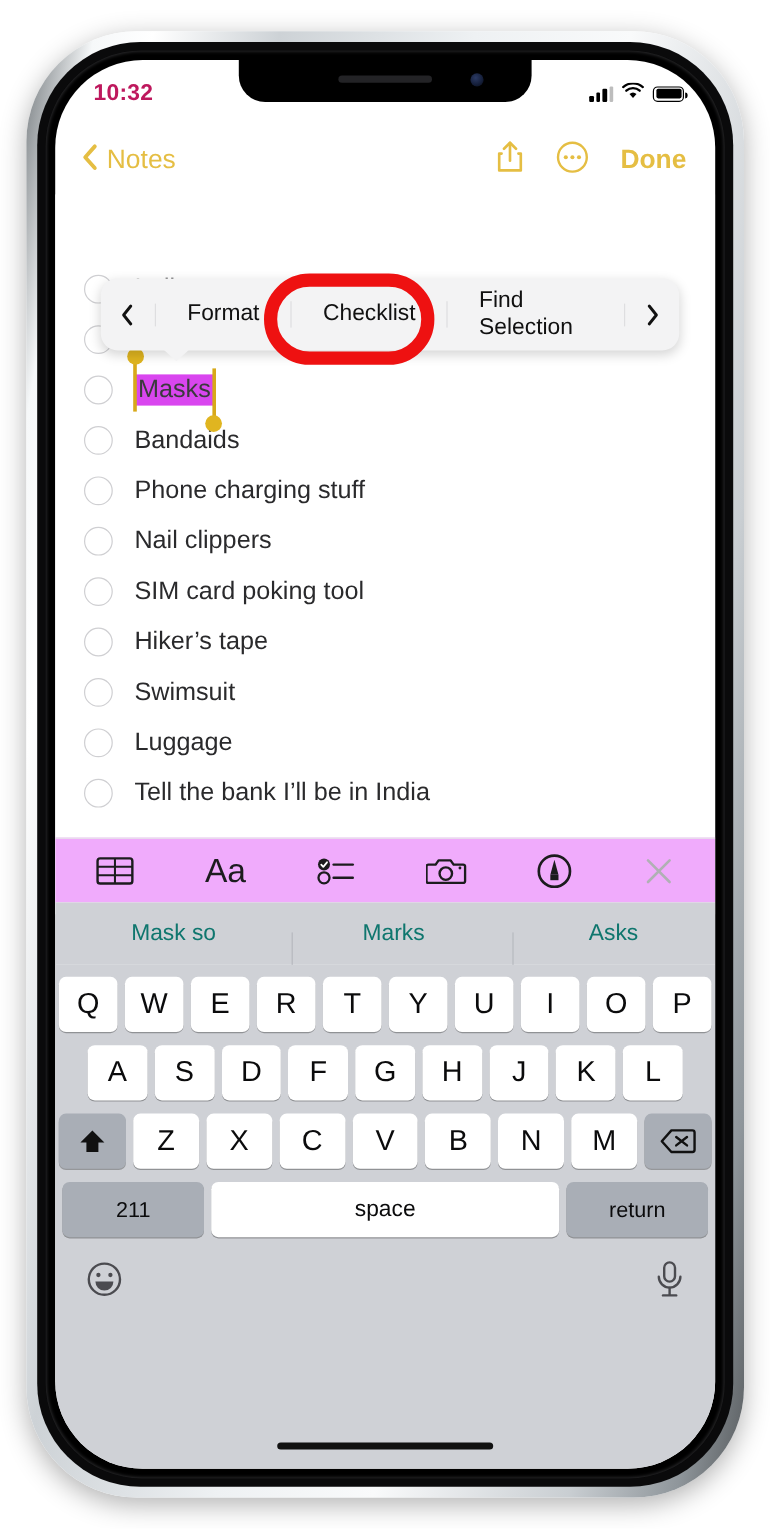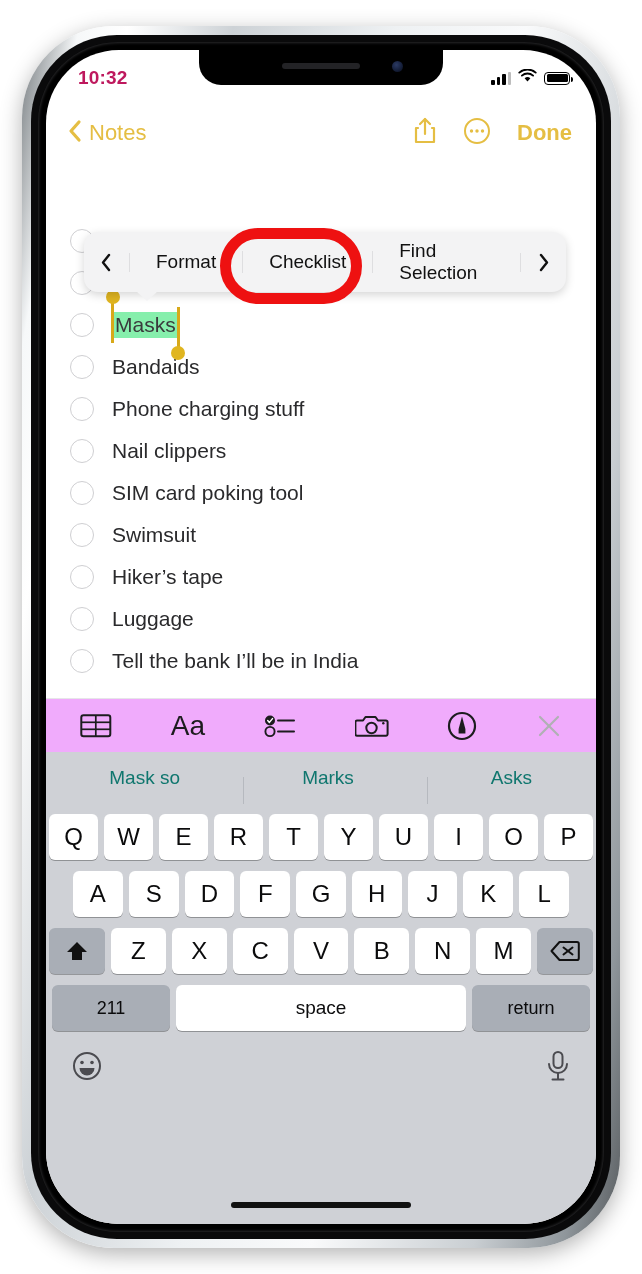--- a/index.html
+++ b/index.html
@@ -120,21 +120,21 @@
     padding: 58px 24px 0 24px;
     background: #fff;
   }
   .check-row { display:flex; align-items:center; height:42px; gap:18px; }
   .check-circle {
     width: 24px; height: 24px; border-radius:50%;
     border: 1.6px solid #cfcfd2; flex:none;
   }
   .check-text { font-size:21px; color:#2a2a2c; white-space:nowrap; }
   .check-text.sel {
-    background:#86efac; color:#3a3a3c;
+    background:#d946ef; color:#3a3a3c;
     padding: 1px 3px; position:relative;
   }
   
   .handle-tl, .handle-br { position:absolute; width:3px; background:#d8a91a; }
   .handle-tl { left:-1px; top:-9px; height: calc(100% + 14px); }
   .handle-br { right:-1px; top:-5px; height: calc(100% + 14px); }
   .handle-tl::before {
     content:""; position:absolute; left:-5.5px; top:-13px;
     width:14px; height:14px; border-radius:50%; background:#e0b520;
   }
@@ -353,26 +353,26 @@
         <span class="check-text">Nail clippers</span>
       </div>
 
       <div class="check-row">
         <span class="check-circle"></span>
         <span class="check-text">SIM card poking tool</span>
       </div>
 
       <div class="check-row">
         <span class="check-circle"></span>
+        <span class="check-text">Hiker’s tape</span>
+      </div>
+
+      <div class="check-row">
+        <span class="check-circle"></span>
         <span class="check-text">Swimsuit</span>
-      </div>
-
-      <div class="check-row">
-        <span class="check-circle"></span>
-        <span class="check-text">Hiker’s tape</span>
       </div>
 
 
       <div class="check-row">
         <span class="check-circle"></span>
         <span class="check-text">Luggage</span>
       </div>
 
       <div class="check-row">
         <span class="check-circle"></span>

